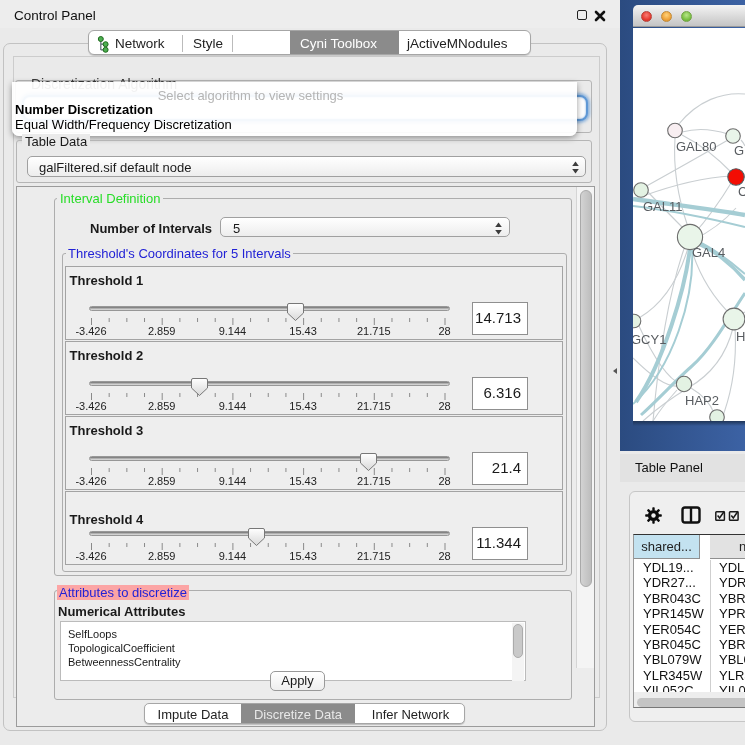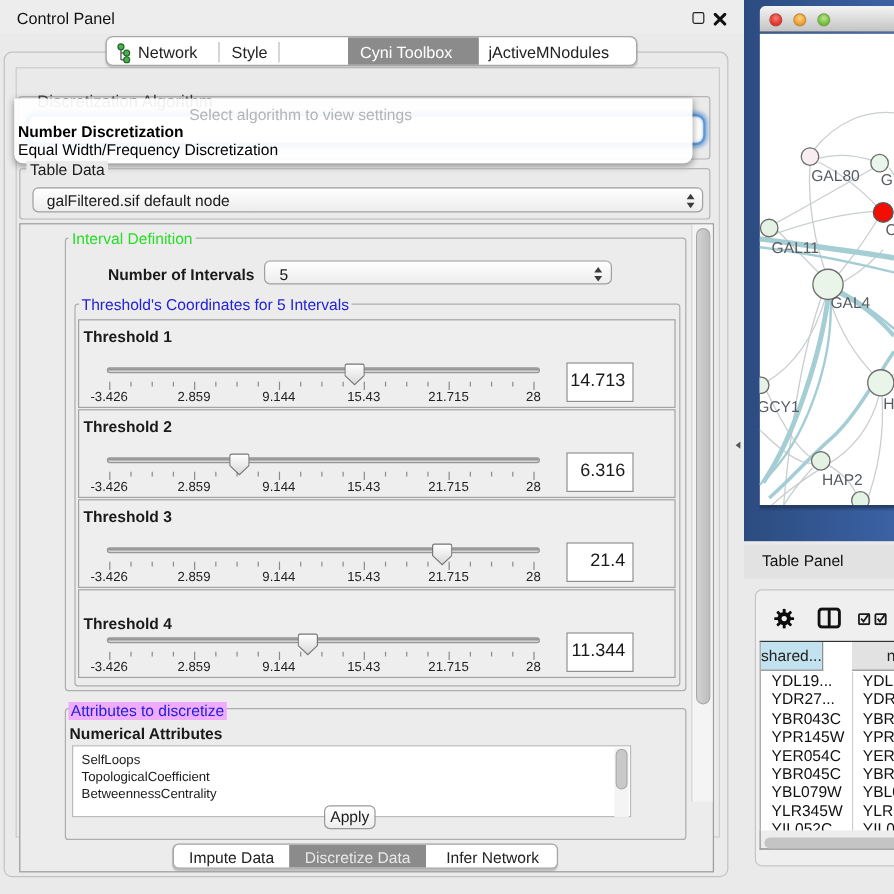--- a/index.html
+++ b/index.html
@@ -252,35 +252,35 @@
               <stop offset="0" stop-color="#ffffff"></stop>
               <stop offset="1" stop-color="#d8d8d8"></stop>
             </linearGradient>
           </defs>
         </svg>
         <div class="abs" style="left:406.5px;top:34.5px;width:56px;height:33px;background:#fff;border:1.5px solid #8f8f8f;text-align:right;"><span style="font-size:15px;line-height:30px;margin-right:6px;">11.344</span></div>
       </div>
     </div>
 
   <div class="abs" style="left:37px;top:403px;width:518px;height:110px;border:1px solid #adadad;border-radius:3px;"></div>
-  <div class="abs" style="left:40px;top:397.5px;background:#f0abfc;padding:0 2px;color:#2222d6;">Attributes to discretize</div>
+  <div class="abs" style="left:40px;top:397.5px;background:#fca5a5;padding:0 2px;color:#2222d6;">Attributes to discretize</div>
   <div class="abs" style="left:41px;top:416.5px;font-weight:bold;">Numerical Attributes</div>
   <div class="abs" style="left:43px;top:434px;width:466px;height:60px;background:#ffffff;border:1px solid #bbb;">
     <div class="abs" style="left:7px;top:5px;font-size:11px;line-height:14px;">SelfLoops<br>TopologicalCoefficient<br>BetweennessCentrality</div>
     <div class="abs" style="right:1px;top:1px;width:12px;height:58px;background:#f4f4f4;">
       <div class="abs" style="left:1px;top:1px;width:10px;height:34px;background:#c9c9c9;border:1px solid #ababab;border-radius:5px;"></div>
     </div>
   </div>
 
   <div class="abs" style="right:0;top:0;width:18px;height:481px;background:#f4f4f4;border-left:1px solid #d5d5d5;">
     <div class="abs" style="left:3px;top:3px;width:11.5px;height:397px;background:linear-gradient(90deg,#d3d3d3,#bdbdbd);border:1px solid #a9a9a9;border-radius:6px;"></div>
   </div>
 </div>
 
-<div class="abs" style="left:270px;top:671px;width:43px;height:20px;background:linear-gradient(#ffffff,#eeeeee);border:1px solid #999;border-radius:5px;text-align:center;line-height:18px;">Apply</div>
+<div class="abs" style="left:270px;top:671px;width:55px;height:20px;background:linear-gradient(#ffffff,#eeeeee);border:1px solid #999;border-radius:5px;text-align:center;line-height:18px;">Apply</div>
 
 <div class="abs" style="left:144px;top:703px;width:321px;height:21px;background:#fff;border:1px solid #a6a6a6;border-radius:5px;box-shadow:0 1px 1px rgba(0,0,0,0.2);overflow:hidden;">
   <div class="abs" style="left:96px;top:0;width:114px;height:21px;background:#8b8b8b;"></div>
   <div class="abs" style="left:0;top:2px;width:96px;text-align:center;line-height:17px;color:#222;">Impute Data</div>
   <div class="abs" style="left:96px;top:2px;width:114px;text-align:center;line-height:17px;color:#e8e8e8;">Discretize Data</div>
   <div class="abs" style="left:210px;top:2px;width:111px;text-align:center;line-height:17px;color:#222;">Infer Network</div>
 </div>
 
 <svg class="abs" style="left:610px;top:366px;" width="10" height="10" viewBox="0 0 10 10">
     <path d="M7 2 L3 5 L7 8 Z" fill="#555"></path>
@@ -383,21 +383,21 @@
   <svg class="abs" style="left:85px;top:18px;" width="26" height="11" viewBox="0 0 26 11">
     <g fill="none" stroke="#1a1a1a" stroke-width="1.5">
       <rect x="0.8" y="1.8" width="8.6" height="8.4" rx="0.8"></rect>
       <rect x="14.5" y="1.8" width="8.6" height="8.4" rx="0.8"></rect>
       <path d="M2.6 5.5 L4.6 8 L9.3 1.2"></path>
       <path d="M16.3 5.5 L18.3 8 L23 1.2"></path>
     </g>
   </svg>
 
   <div class="abs" style="left:3px;top:42px;width:122px;height:174px;border-top:1.5px solid #333;border-left:1px solid #999;background:#fff;overflow:hidden;">
-    <div class="abs" style="left:0;top:0;width:52px;height:24px;background:#c3e2f0;border-right:1px solid #8f8f8f;border-bottom:1px solid #8f8f8f;text-align:center;line-height:24px;color:#222;">shared...</div>
+    <div class="abs" style="left:0;top:0;width:66px;height:24px;background:#c3e2f0;border-right:1px solid #8f8f8f;border-bottom:1px solid #8f8f8f;text-align:center;line-height:24px;color:#222;">shared...</div>
     <div class="abs" style="left:76px;top:0;width:46px;height:24px;background:#e2e2e2;border-bottom:1px solid #8f8f8f;line-height:24px;color:#222;"><span style="margin-left:29px;">n</span></div>
     <div class="abs" style="left:9px;top:25px;line-height:15.4px;color:#111;">YDL19...<br>YDR27...<br>YBR043C<br>YPR145W<br>YER054C<br>YBR045C<br>YBL079W<br>YLR345W<br>YIL052C</div>
     <div class="abs" style="left:85px;top:25px;line-height:15.4px;color:#111;">YDL1<br>YDR2<br>YBR0<br>YPR1<br>YER0<br>YBR0<br>YBL0<br>YLR3<br>YIL0</div>
     <div class="abs" style="left:76px;top:25px;width:1px;height:149px;background:#cfcfcf;"></div>
   </div>
   <div class="abs" style="left:3px;top:200px;width:122px;height:16px;background:#ededed;border-left:1px solid #999;border-bottom:1px solid #777;">
     <div class="abs" style="left:3px;top:6px;width:118px;height:9px;background:#c4c4c4;border-radius:5px;"></div>
   </div>
 </div>
 

